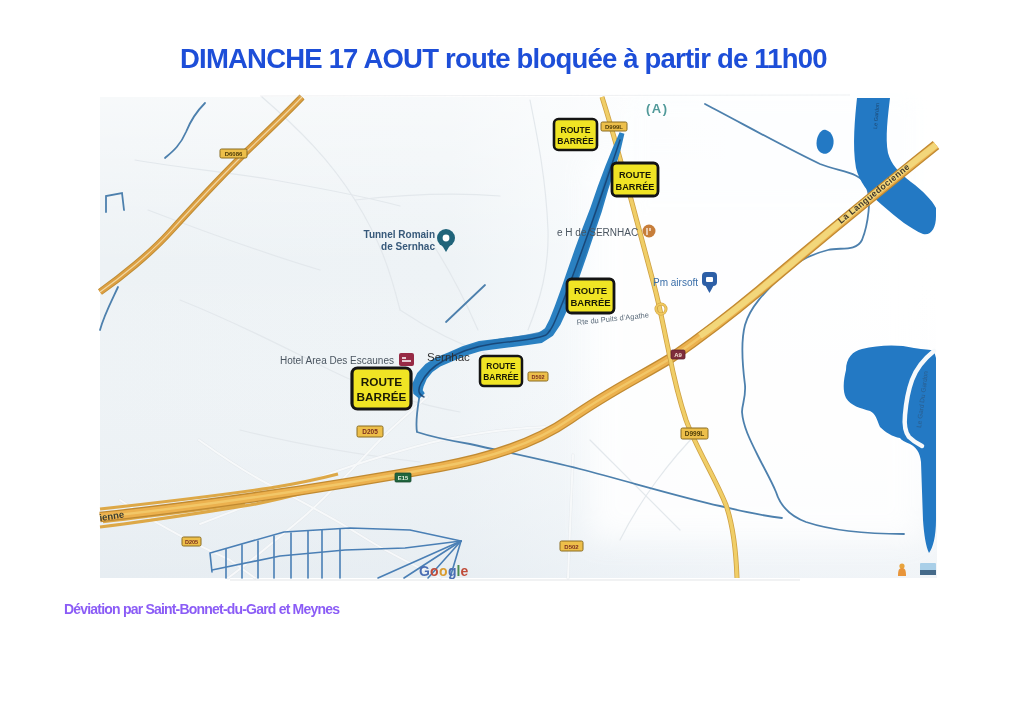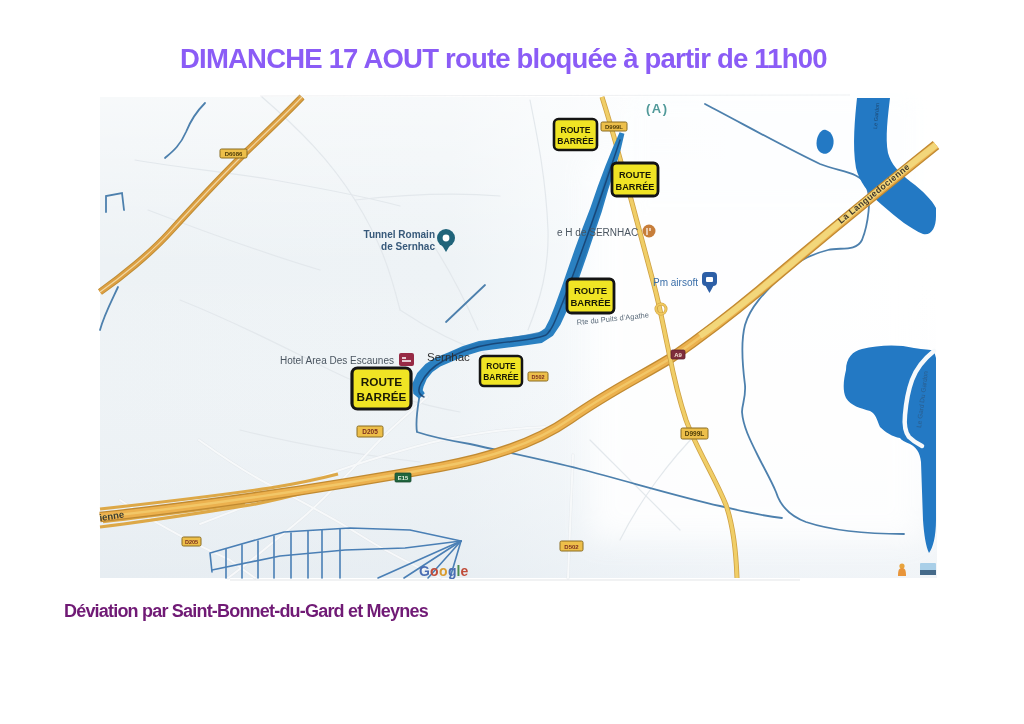--- a/index.html
+++ b/index.html
@@ -1,18 +1,18 @@
 <!DOCTYPE html>
 <html><head>
 <meta charset="utf-8">
 <style>
   html,body{margin:0;padding:0;background:#ffffff;width:1024px;height:724px;overflow:hidden;}
   #page{position:relative;width:1024px;height:724px;background:#ffffff;font-family:"Liberation Sans",sans-serif;}
-  #title{position:absolute;left:180px;top:43px;font-size:27.5px;font-weight:bold;color:#8b5cf6;letter-spacing:-0.8px;white-space:nowrap;}
-  #footer{position:absolute;left:64px;top:601px;font-size:18px;font-weight:bold;color:#701a75;letter-spacing:-0.8px;white-space:nowrap;}
+  #title{position:absolute;left:180px;top:43px;font-size:27.5px;font-weight:bold;color:#1d4ed8;letter-spacing:-0.8px;white-space:nowrap;}
+  #footer{position:absolute;left:64px;top:601px;font-size:14px;font-weight:bold;color:#8b5cf6;letter-spacing:-0.8px;white-space:nowrap;}
 </style>
 </head>
 <body>
 <div id="page">
 <svg width="1024" height="724" viewBox="0 0 1024 724" xmlns="http://www.w3.org/2000/svg">
 <defs>
   <filter id="soft" x="-30%" y="-30%" width="160%" height="160%">
           <feGaussianBlur stdDeviation="9"></feGaussianBlur>
         </filter>
   <filter id="soft2" x="-30%" y="-30%" width="160%" height="160%">

